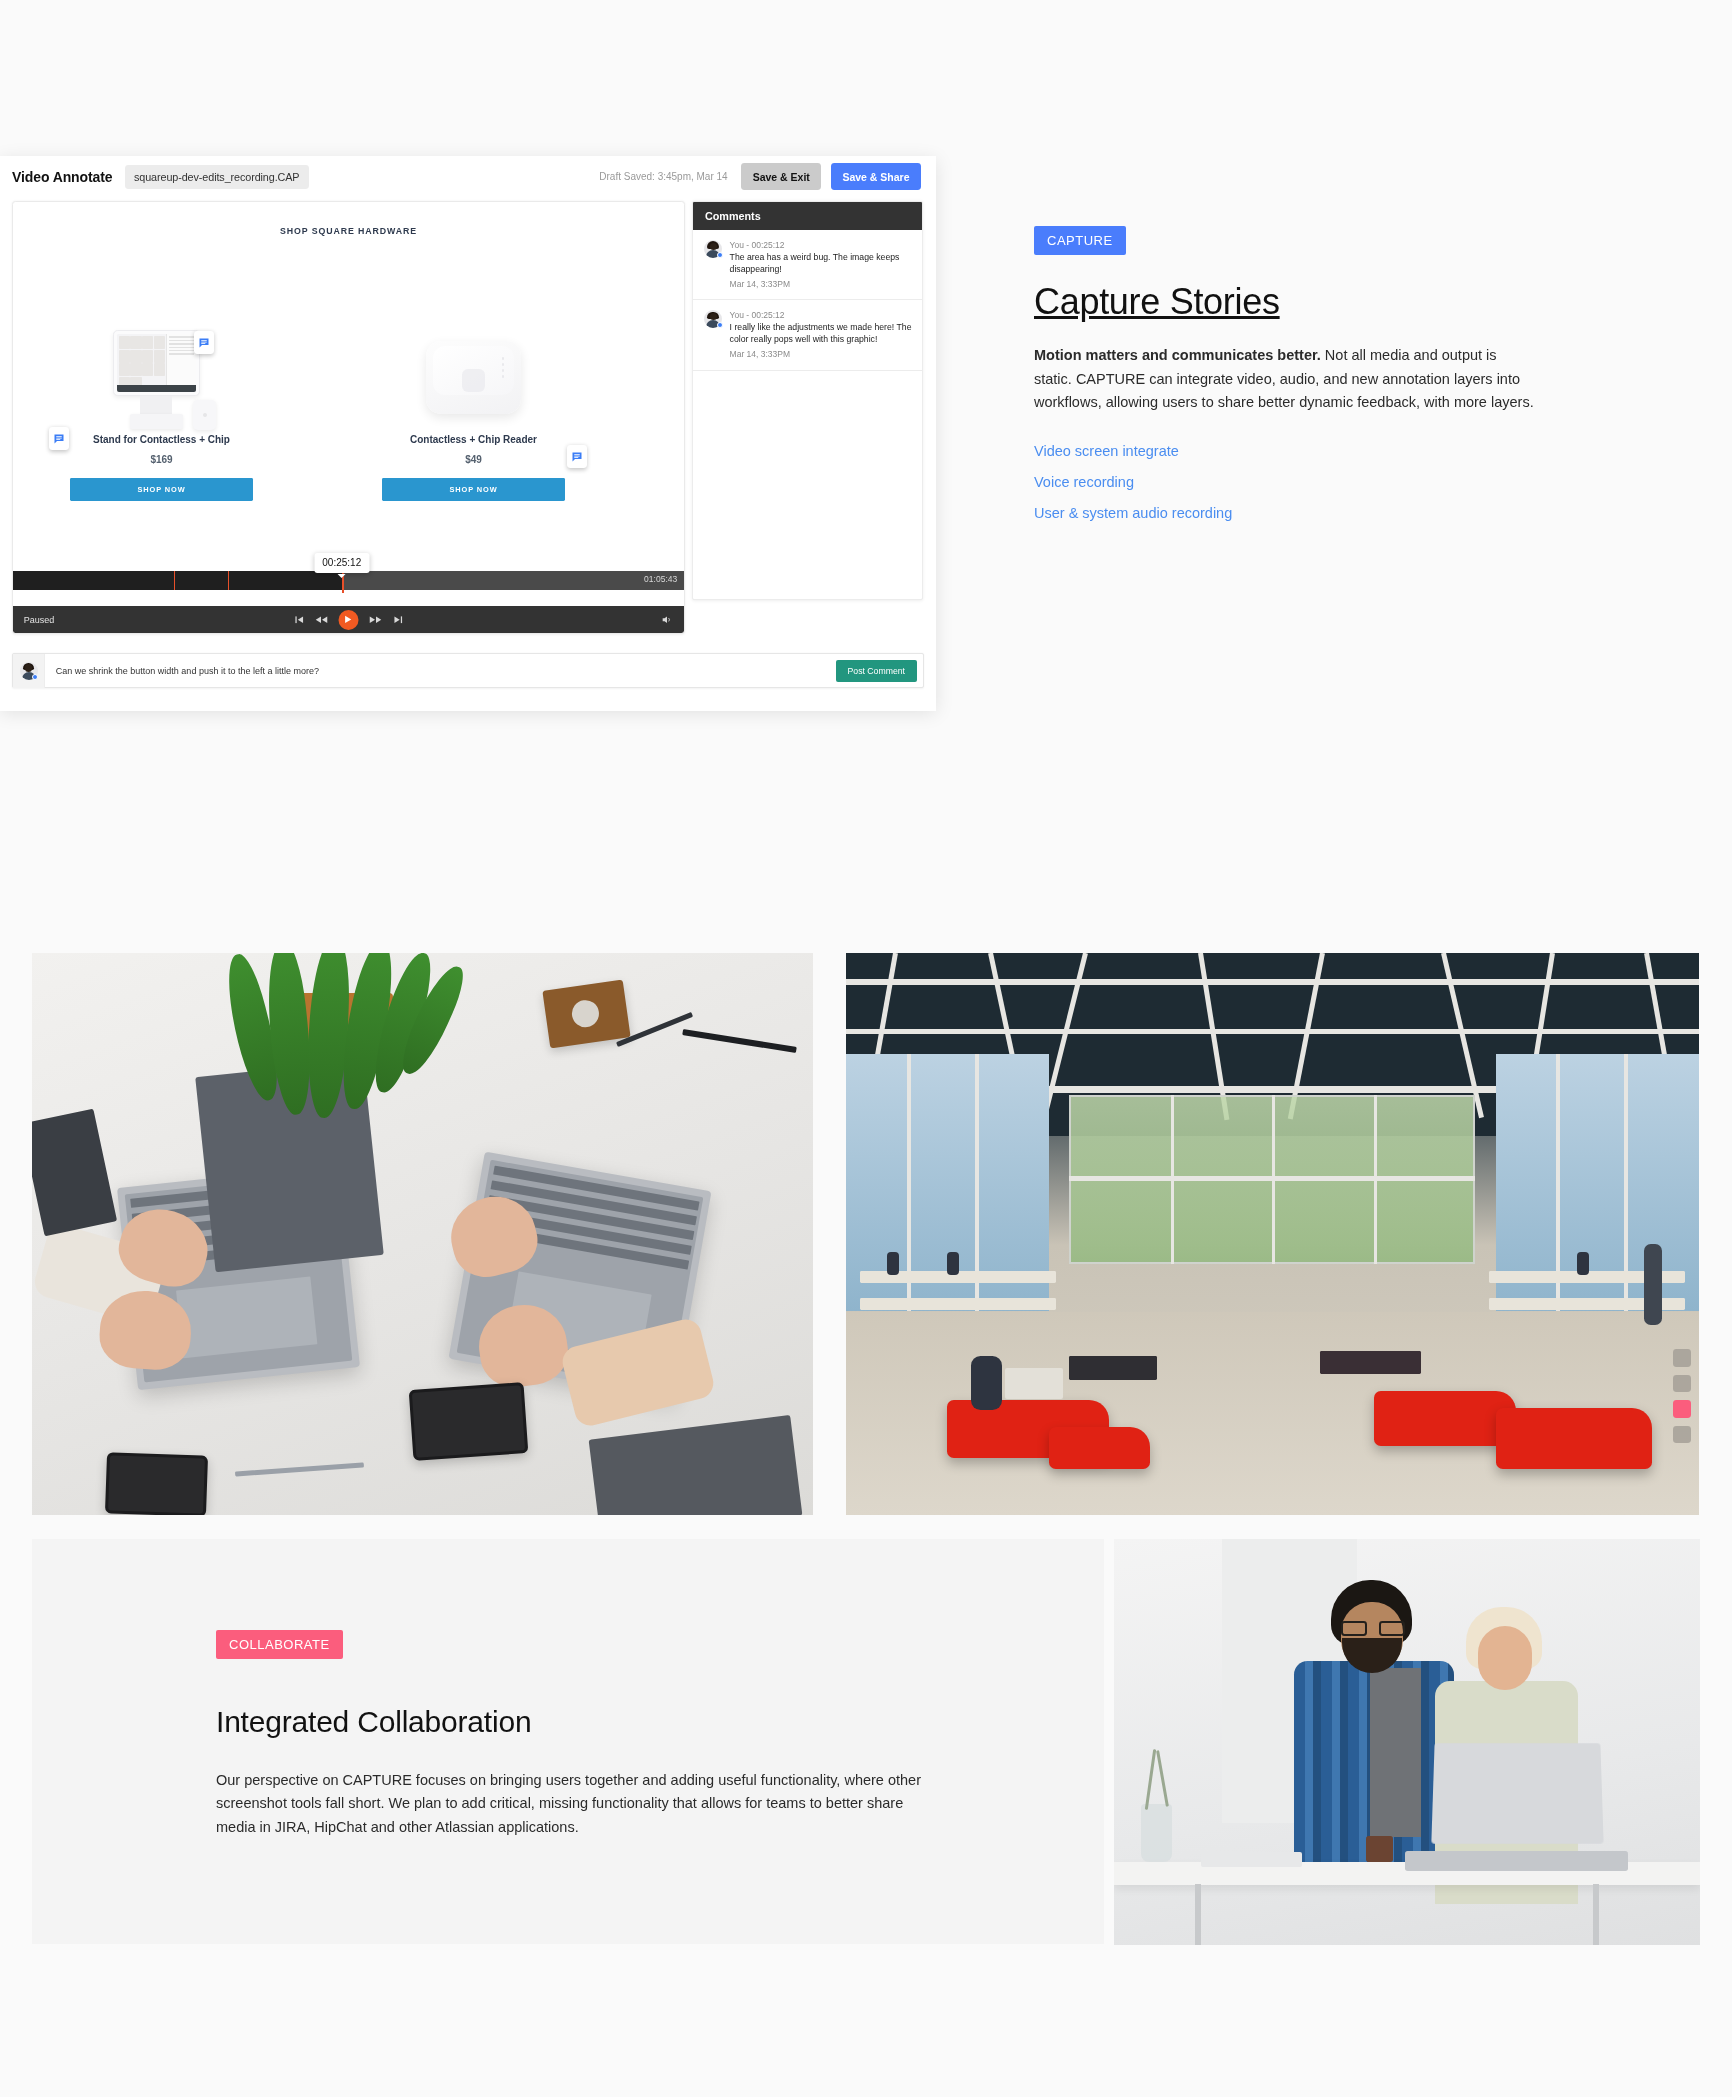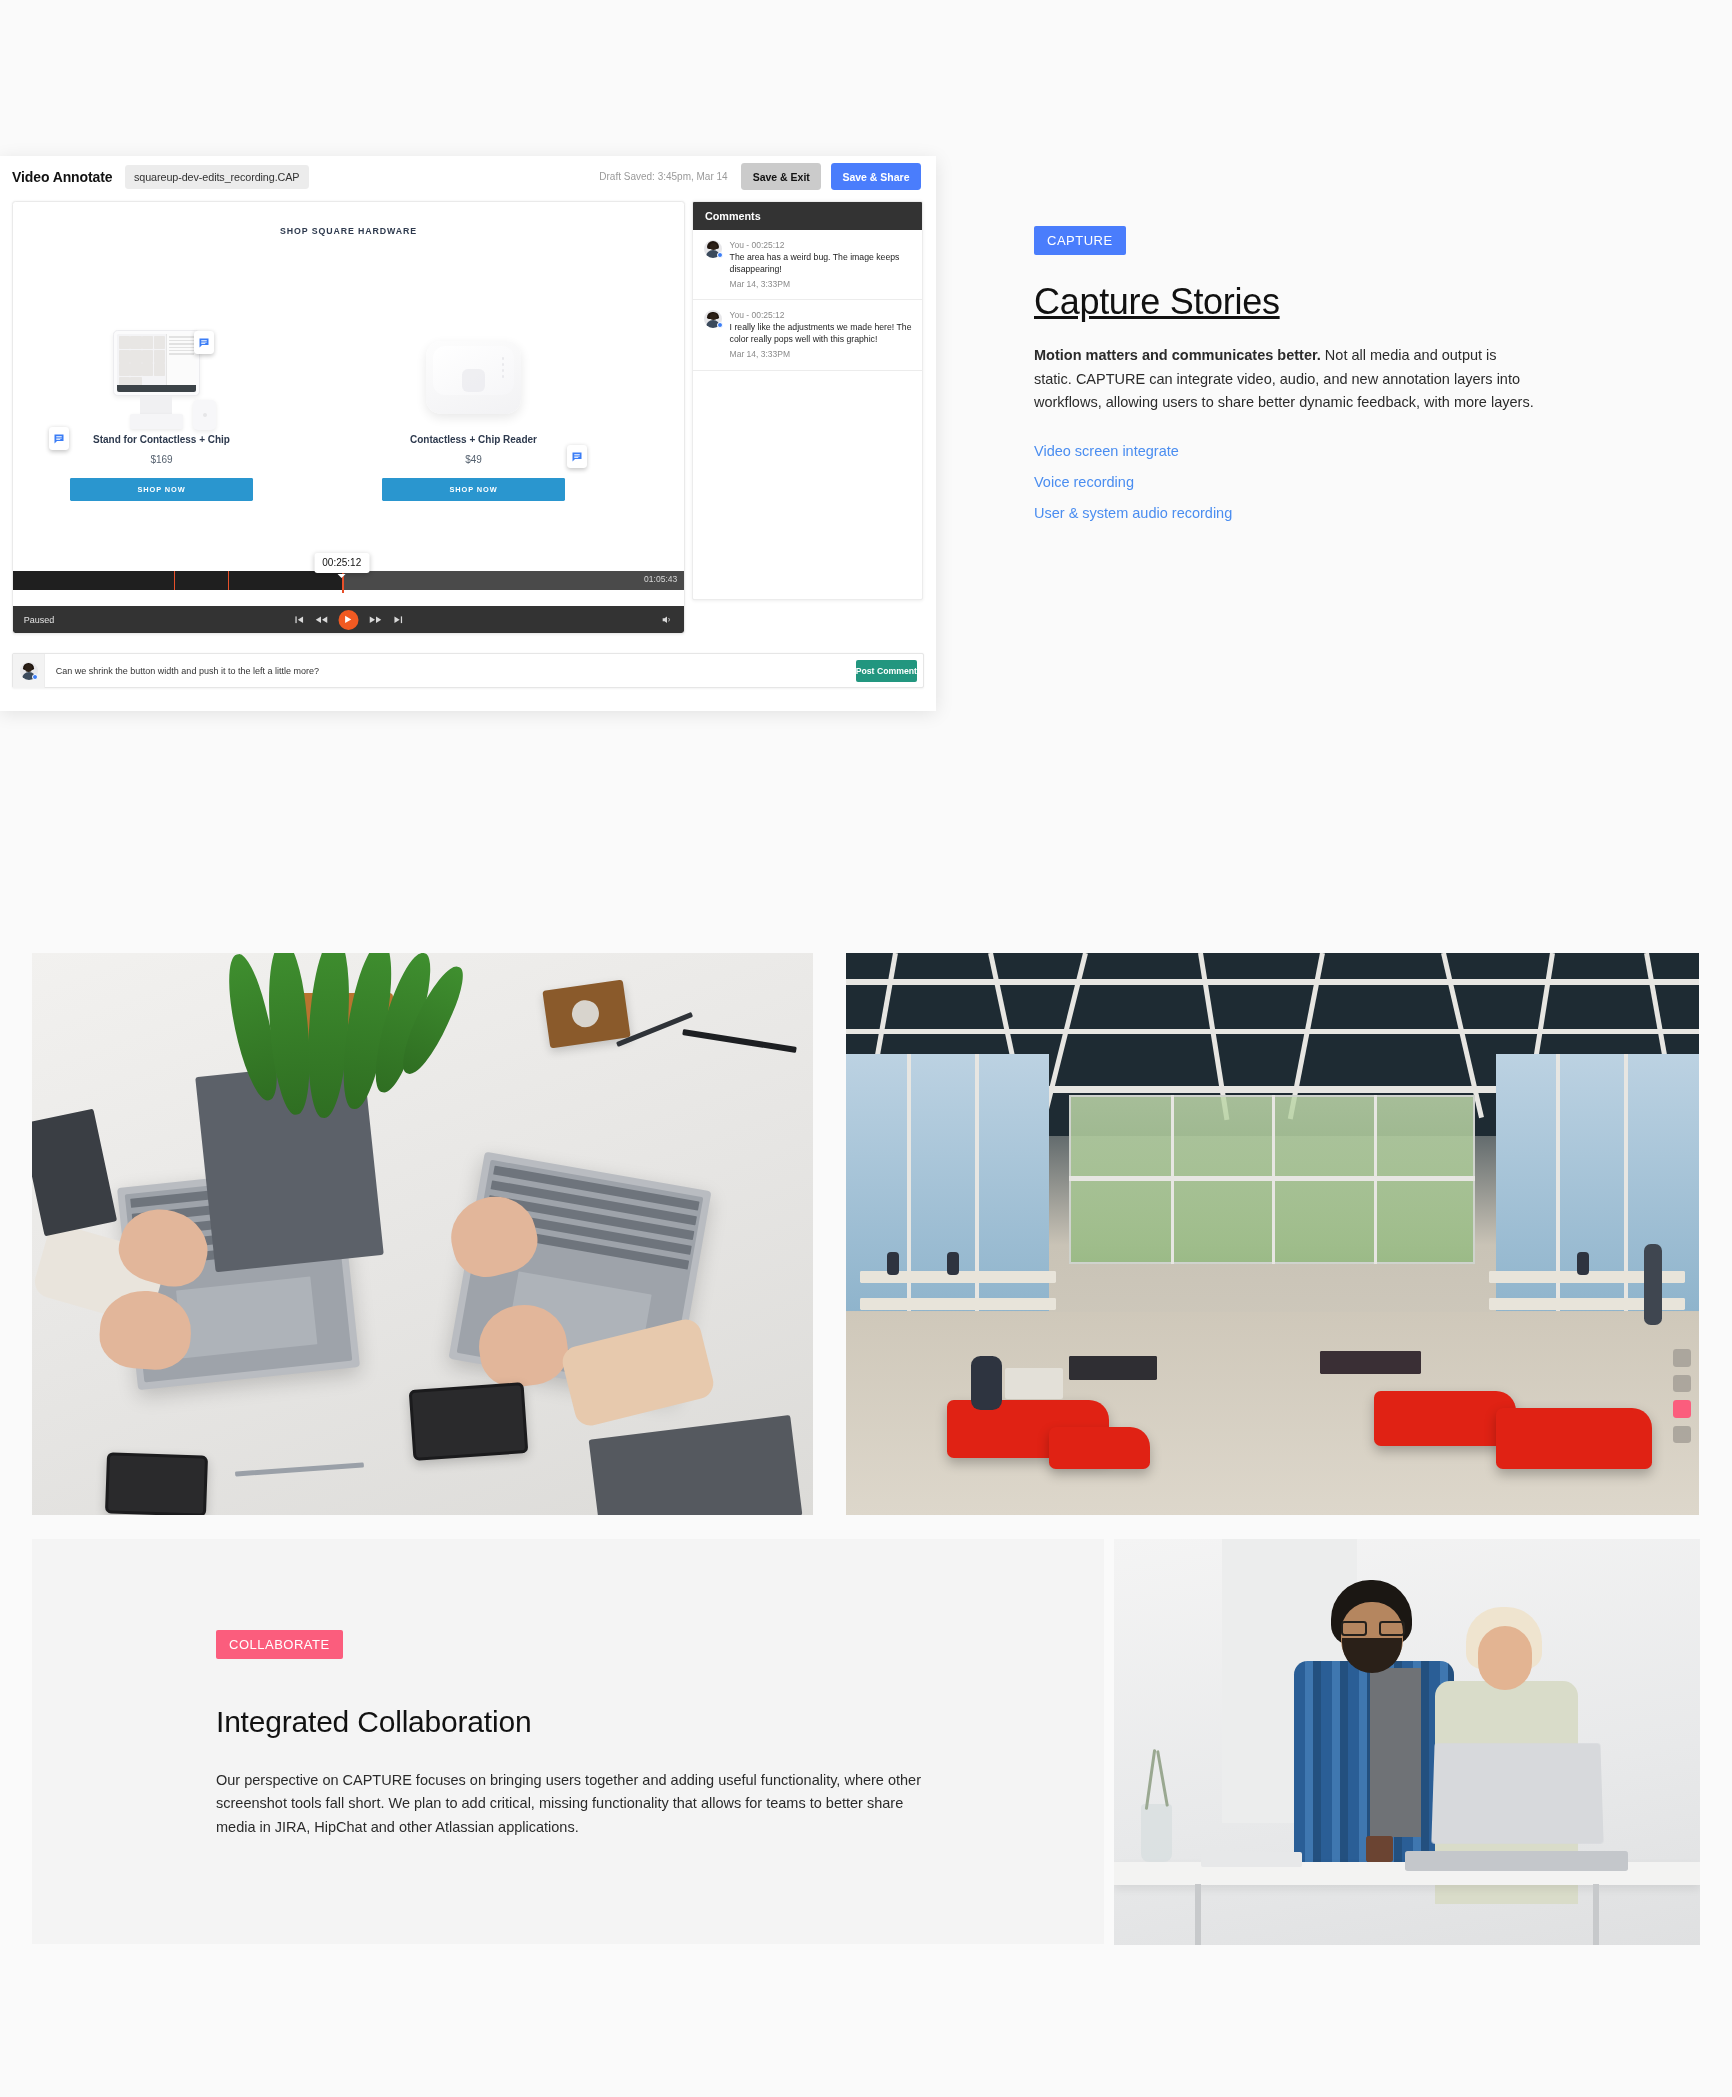--- a/index.html
+++ b/index.html
@@ -56,21 +56,21 @@
     text-align: center; margin-top: 7.4px; font-size: 21px; color: #2e3a4e;
     line-height: 1.28; font-weight: normal;
   }
 
   
   .products { position: absolute; left: 0; right: 0; top: 100px; height: 217px; }
   .prod { position: absolute; width: 203px; text-align: center; }
   .prod.left { left: 47px; }
   .prod.right { left: 359px; }
   .prod-name { font-size: 10px; font-weight: bold; color: #2e3a4e; }
-  .prod-price { font-size: 10px; color: #55616f; margin-top: 8.8px; }
+  .prod-price { font-size: 10px; color: #55616f; margin-top: 8.8px; font-weight: bold; }
   .shop-now {
     display: block; margin: 13.5px auto 0; width: 183px; height: 23px;
     background: #2a96cf; color: #fff; border: none; border-radius: 1.4px;
     font-size: 7.4px; font-weight: bold; letter-spacing: 0.9px; cursor: pointer;
   }
 
   
   .stand-wrap { position: relative; height: 108px; }
   .ipad {
     position: absolute; left: 53px; top: 4px; width: 87px; height: 66px;
@@ -177,21 +177,21 @@
     border: 0.7px solid #e6e6e6; border-radius: 2px; background: #fff;
     display: flex; align-items: center; box-shadow: 0 0.7px 2px rgba(0,0,0,0.05);
   }
   .composer-av { width: 32px; height: 34px; background: #f3f3f3; border-right: 0.7px solid #ededed; display:flex; align-items:center; justify-content:center; }
   .composer-input {
     flex: 1; border: none; outline: none; font-size: 9px; color: #333;
     padding: 0 10.8px; font-family: "Liberation Sans", sans-serif; background: transparent;
   }
   .btn-post {
     margin-right: 6px; background: #22967f; color: #fff; border: none; border-radius: 2px;
-    padding: 6px 0; font-size: 8.7px; font-weight: bold; cursor: pointer;
+    padding: 6px 12px; font-size: 8.7px; font-weight: normal; cursor: pointer;
   }
 
   
   .stories { position: absolute; left: 1034px; top: 226px; width: 501px; }
   .tag {
     display: inline-block; color: #fff; font-size: 13px; letter-spacing: 0.5px;
     padding: 6.8px 13px; border-radius: 2px;
   }
   .tag-capture { background: #4a7dfc; }
   .tag-collab { background: #fb5d7d; }

